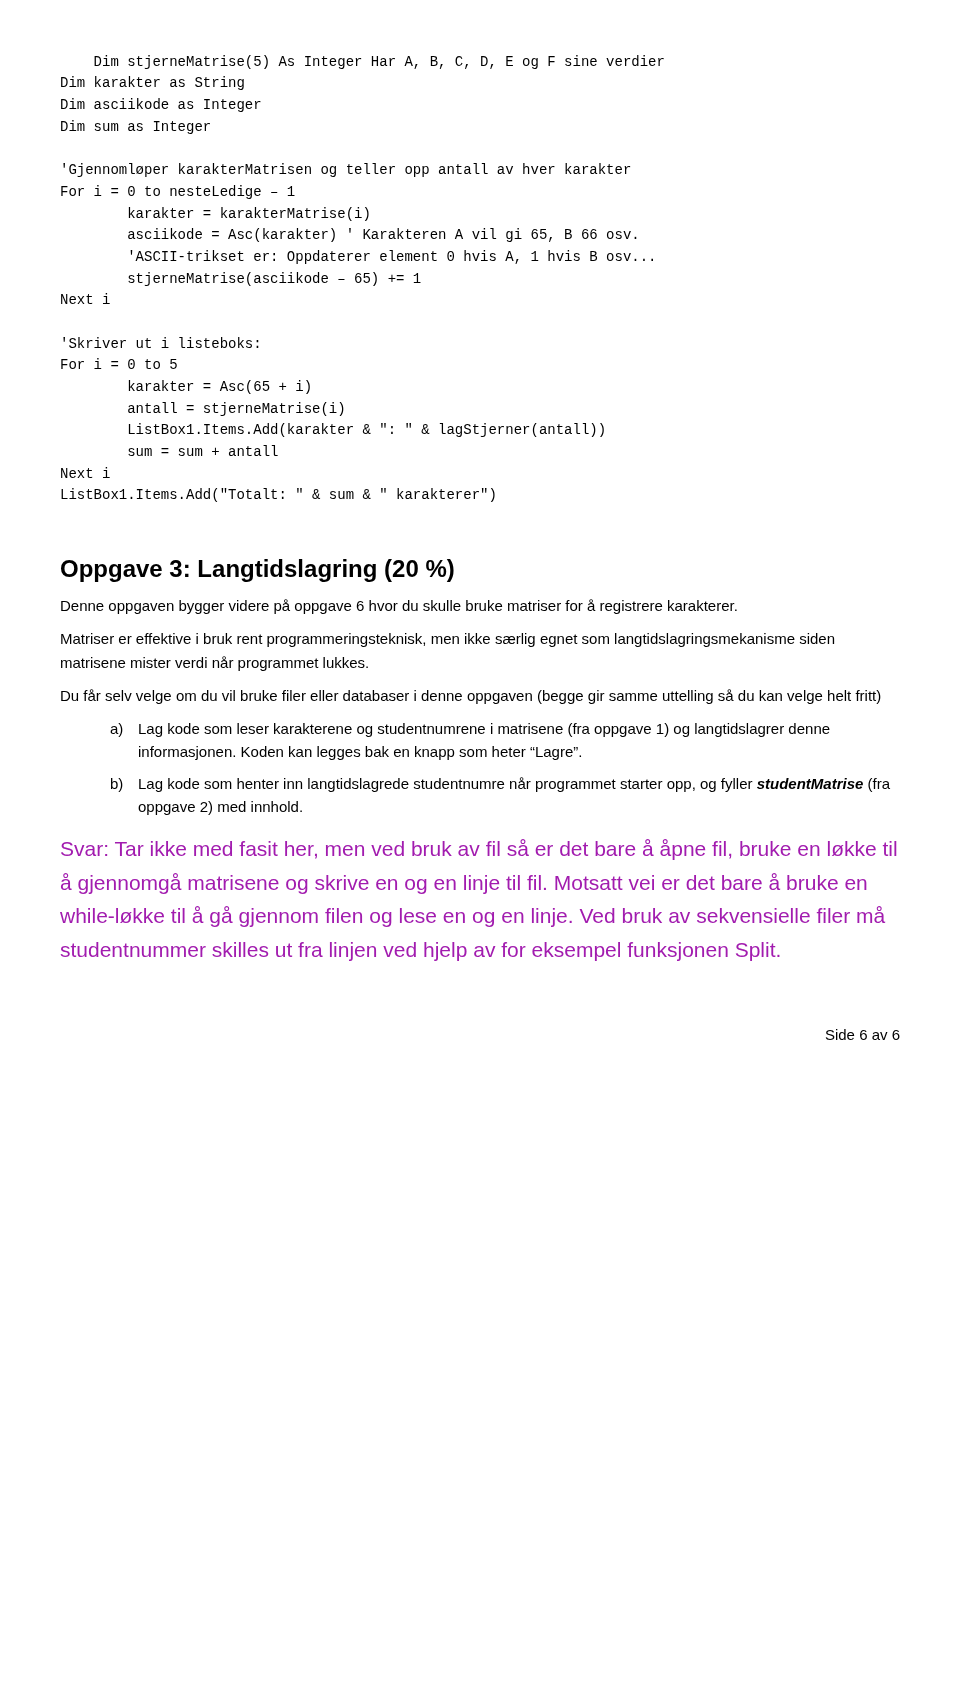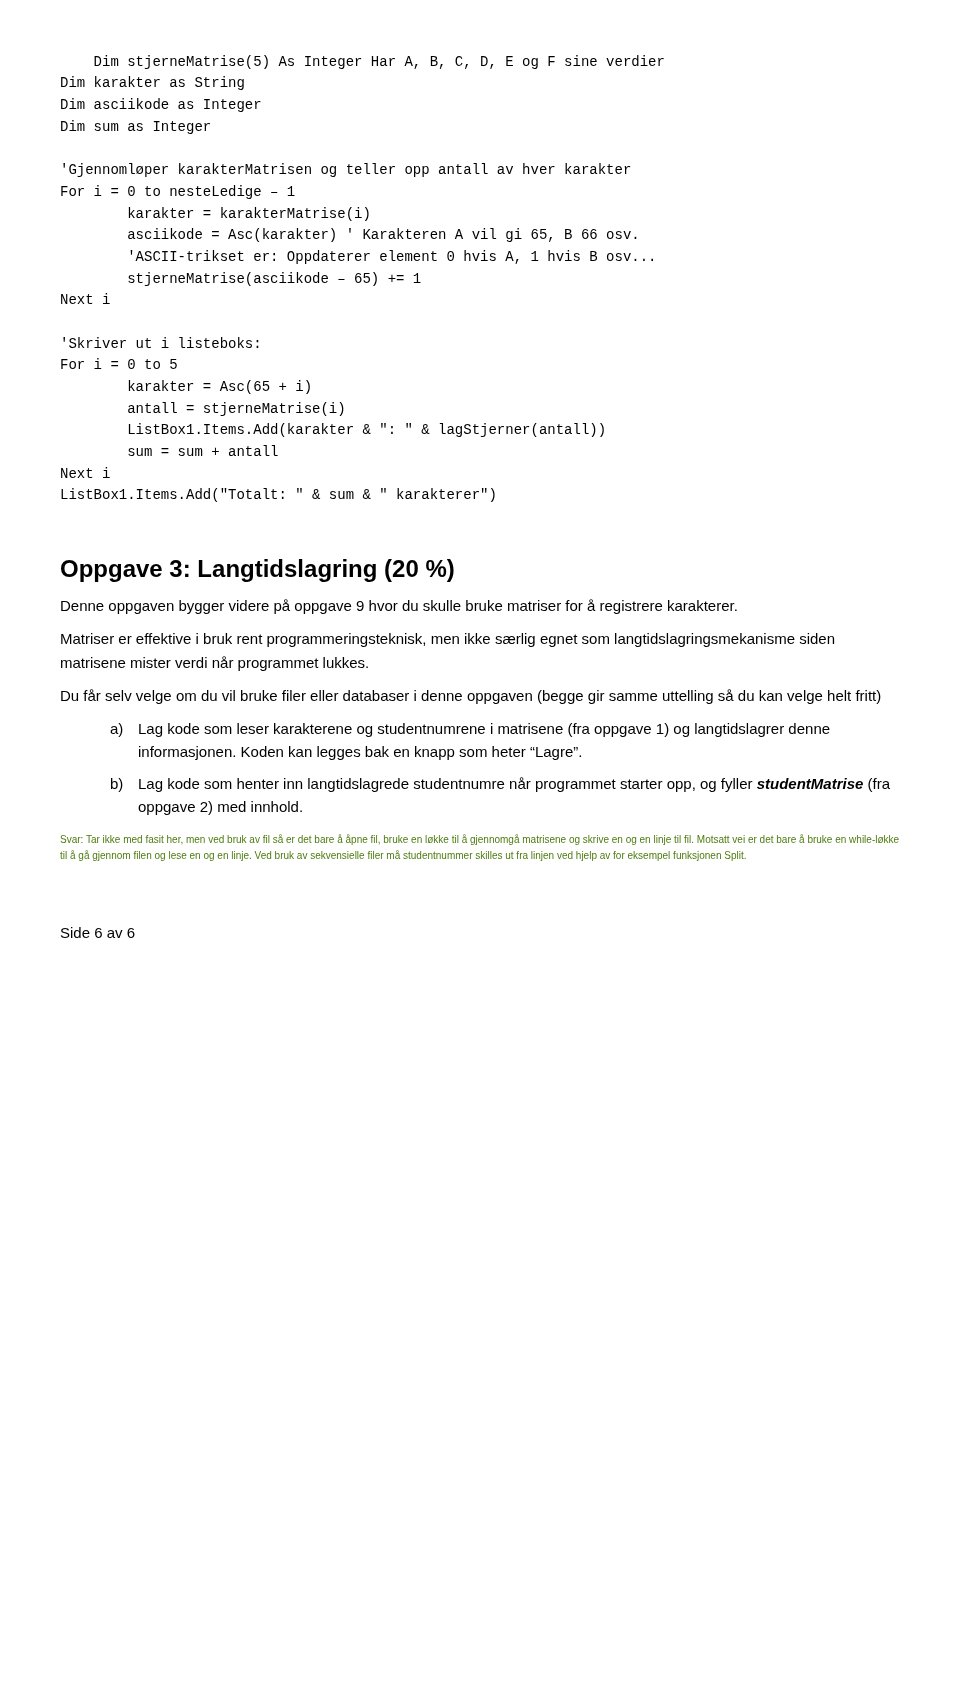--- a/index.html
+++ b/index.html
@@ -50,28 +50,28 @@
       gap: 8px;
     }
     .list-item-label {
       font-weight: normal;
       min-width: 20px;
     }
     .list-item-content {
       flex: 1;
     }
     .answer-text {
-      font-size: 10px;
+      font-size: 21px;
       line-height: 1.6;
-      color: #4d7c0f;
+      color: #a21caf;
       margin-top: 14px;
       margin-bottom: 10px;
     }
     .page-footer {
-      text-align: left;
+      text-align: right;
       font-size: 15px;
       margin-top: 60px;
       color: #000;
     }
     .list-container {
       padding-left: 50px;
       margin-bottom: 10px;
     }
     em {
       font-style: italic;
@@ -103,21 +103,21 @@
         karakter = Asc(65 + i)
         antall = stjerneMatrise(i)
         ListBox1.Items.Add(karakter &amp; ": " &amp; lagStjerner(antall))
         sum = sum + antall
 Next i
 ListBox1.Items.Add("Totalt: " &amp; sum &amp; " karakterer")</span>
   </div>
 
   <h2 class="section-heading">Oppgave 3: Langtidslagring (20 %)</h2>
 
-  <p class="body-text">Denne oppgaven bygger videre på oppgave 9 hvor du skulle bruke matriser for å registrere karakterer.</p>
+  <p class="body-text">Denne oppgaven bygger videre på oppgave 6 hvor du skulle bruke matriser for å registrere karakterer.</p>
 
   <p class="body-text">Matriser er effektive i bruk rent programmeringsteknisk, men ikke særlig egnet som langtidslagringsmekanisme siden matrisene mister verdi når programmet lukkes.</p>
 
   <p class="body-text">Du får selv velge om du vil bruke filer eller databaser i denne oppgaven (begge gir samme uttelling så du kan velge helt fritt)</p>
 
   <div class="list-container">
 
     <div class="list-item">
       <span class="list-item-label">a)</span>
       <span class="list-item-content">Lag kode som leser karakterene og studentnumrene i matrisene (fra oppgave 1) og langtidslagrer denne informasjonen. Koden kan legges bak en knapp som heter “Lagre”.</span>

